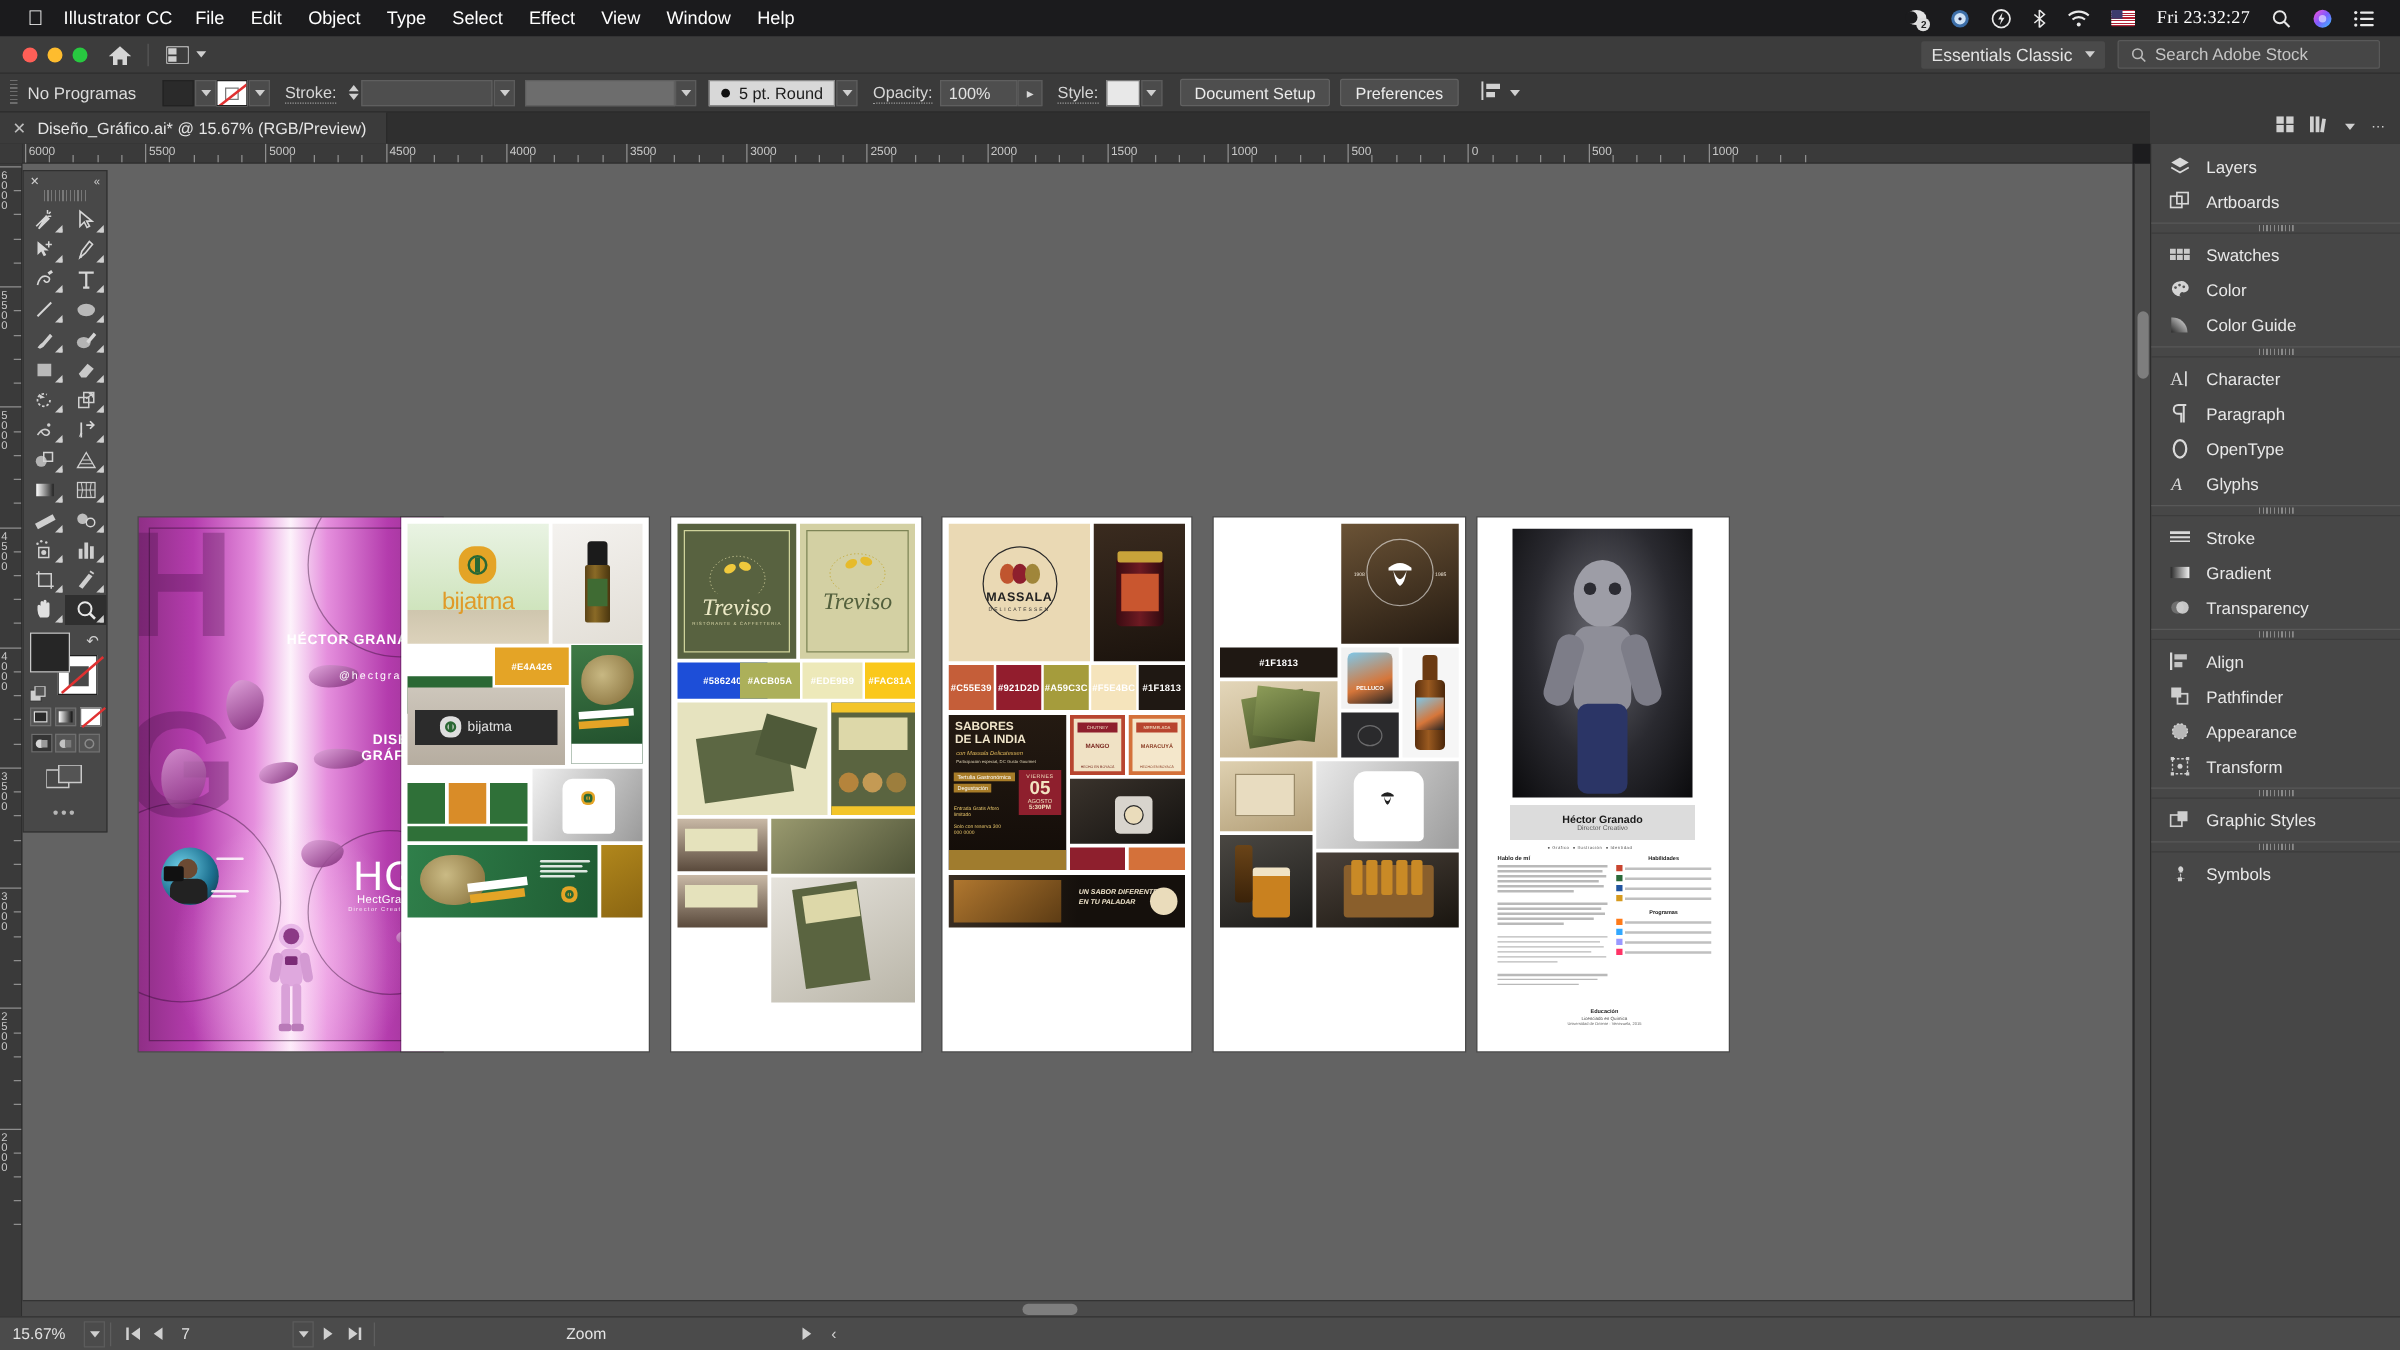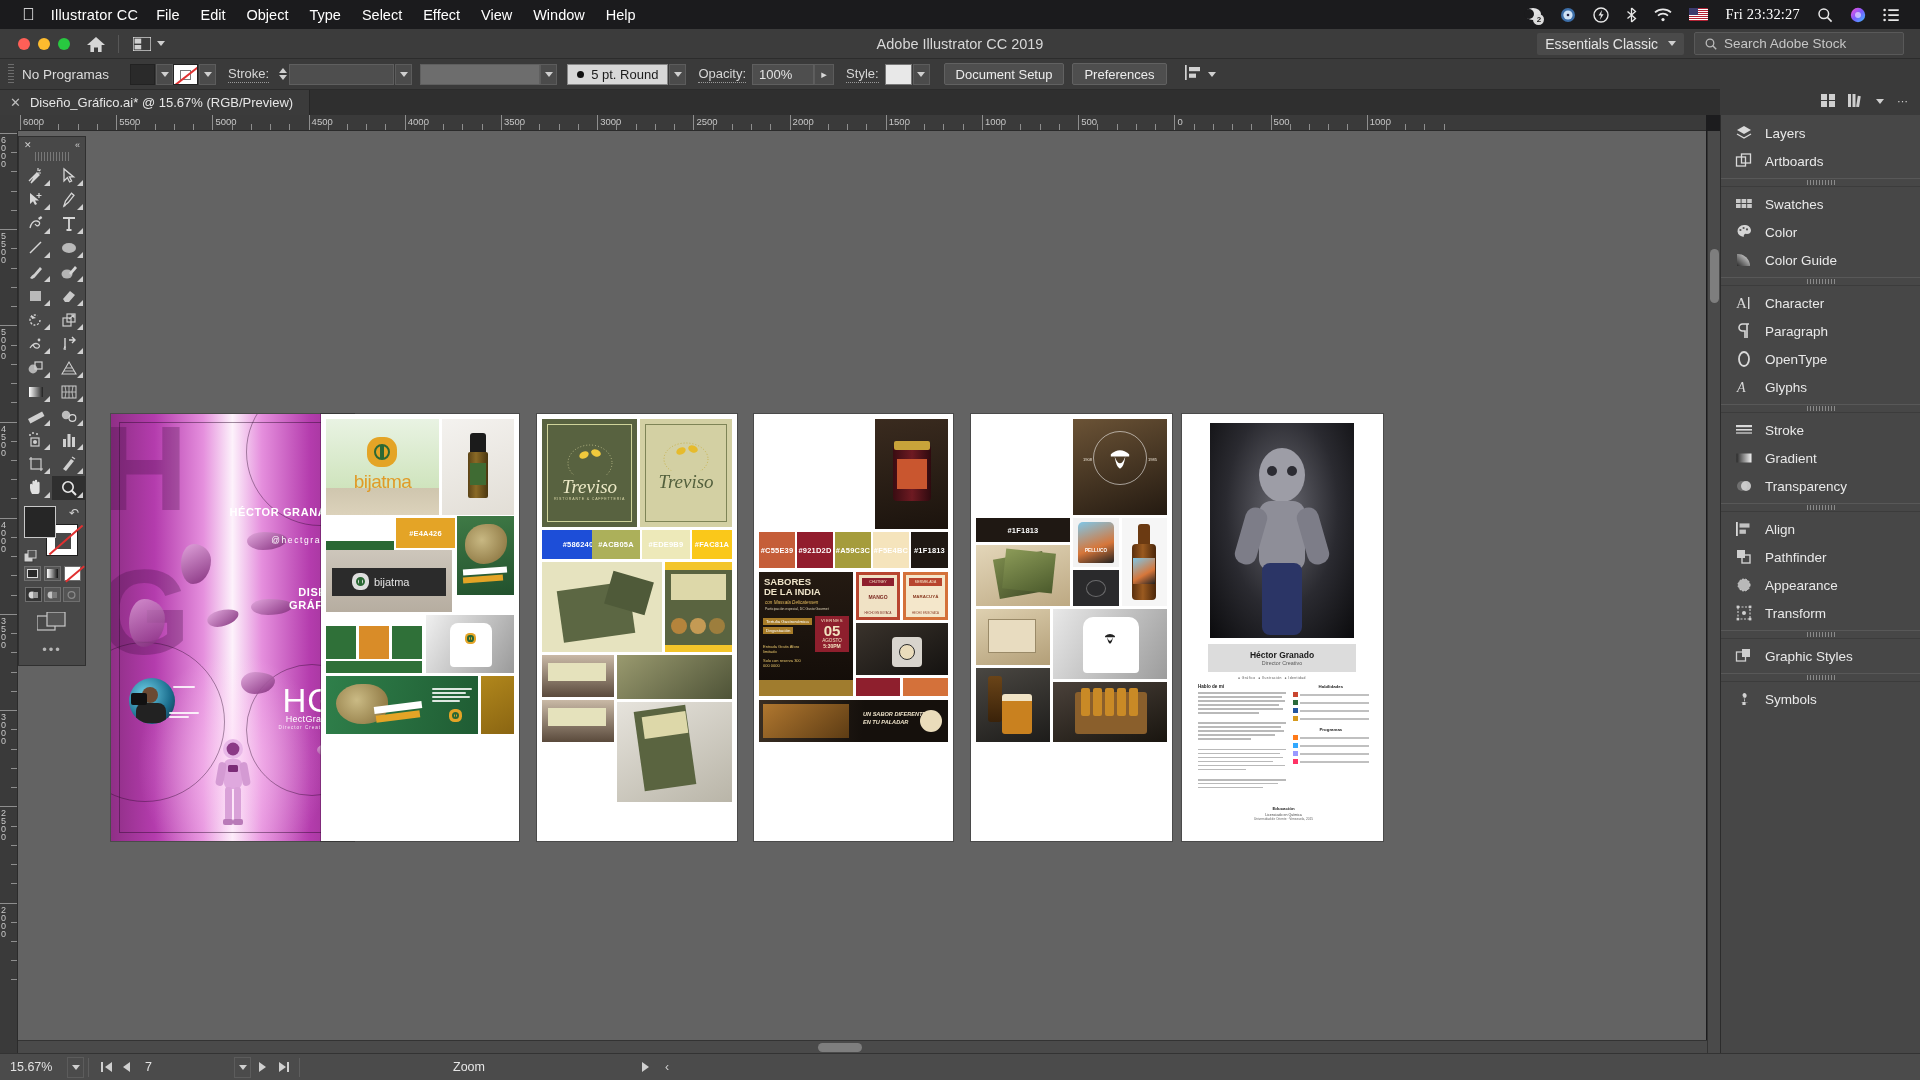--- a/index.html
+++ b/index.html
@@ -358,21 +358,20 @@
     <span class="vsep"></span>
     <span class="arrange">
       <svg width="18" height="14" viewBox="0 0 18 14">
           <rect x="0" y="0" width="18" height="14" rx="1.5" fill="none" stroke="#cfcfcf" stroke-width="1.4"></rect>
           <rect x="1.6" y="1.6" width="6.6" height="5" fill="#cfcfcf"></rect>
           <rect x="9.7" y="1.6" width="6.7" height="10.8" fill="none"></rect>
           <rect x="1.6" y="8" width="6.6" height="4.4" fill="#cfcfcf"></rect>
         </svg>
       <span class="caret"></span>
     </span>
-    <div class="apptitle">Adobe Illustrator CC 2019</div>
     <div class="right-side">
       <div class="workspace">
         <span>Essentials Classic</span>
         <span class="caret"></span>
       </div>
       <div class="stocksearch">
         <svg width="12" height="12" viewBox="0 0 12 12">
             <circle cx="5" cy="5" r="3.8" fill="none" stroke="#b9b9b9" stroke-width="1.3"></circle>
             <line x1="7.8" y1="7.8" x2="11.2" y2="11.2" stroke="#b9b9b9" stroke-width="1.4"></line>
           </svg>
@@ -780,20 +779,30 @@
         <div style="position:absolute;left:6px;top:8px;width:58px;height:18px;background:#e5e2bc;"></div>
       </div>
       <div class="tile" style="left:80px;top:241px;width:115px;height:44px;background:linear-gradient(140deg,#9a9a6f,#4e5337);"></div>
       <div class="tile" style="left:80px;top:288px;width:115px;height:100px;background:linear-gradient(150deg,#e6e3dc,#b9b5a8);">
         <div style="position:absolute;left:22px;top:6px;width:52px;height:80px;background:#5a6440;transform:rotate(-8deg);"></div>
         <div style="position:absolute;left:26px;top:12px;width:44px;height:22px;background:#ddd8a9;transform:rotate(-8deg);"></div>
       </div>
     </div>
 
     <div class="board b4">
+      <div class="tile" style="left:5px;top:5px;width:113px;height:110px;background:#ead9b4;">
+        <div style="position:absolute;left:27px;top:18px;width:60px;height:60px;border:1.4px solid #2b2b2b;border-radius:50%;"></div>
+        <div style="position:absolute;left:41px;top:32px;width:32px;height:16px;">
+          <span style="position:absolute;left:0;width:12px;height:16px;border-radius:50% 50% 45% 45%;background:#c0552f;display:block"></span>
+          <span style="position:absolute;left:10px;width:12px;height:16px;border-radius:50% 50% 45% 45%;background:#8e1f2d;display:block"></span>
+          <span style="position:absolute;left:20px;width:12px;height:16px;border-radius:50% 50% 45% 45%;background:#a0863a;display:block"></span>
+        </div>
+        <div style="position:absolute;left:0;right:0;top:54px;text-align:center;color:#222;font-weight:bold;font-size:10px;letter-spacing:.5px;">MASSALA</div>
+        <div style="position:absolute;left:0;right:0;top:66px;text-align:center;color:#333;font-size:4px;letter-spacing:1.6px;">DELICATESSEN</div>
+      </div>
       <div class="tile" style="left:121px;top:5px;width:73px;height:110px;background:linear-gradient(170deg,#3a2b1f,#1b130d);">
         <div style="position:absolute;left:18px;top:26px;width:38px;height:56px;border-radius:4px;background:linear-gradient(90deg,#3a0c12,#6e1a22 50%,#2e0a0f);"></div>
         <div style="position:absolute;left:19px;top:22px;width:36px;height:9px;background:#c8a33a;border-radius:2px;"></div>
         <div style="position:absolute;left:22px;top:40px;width:30px;height:30px;background:#c9562f;"></div>
       </div>
 
       <div class="sw" style="left:5px;top:118px;width:36px;height:36px;background:#C55E39;">
           <span>#C55E39</span>
         </div>
       <div class="sw" style="left:43px;top:118px;width:36px;height:36px;background:#921D2D;">

